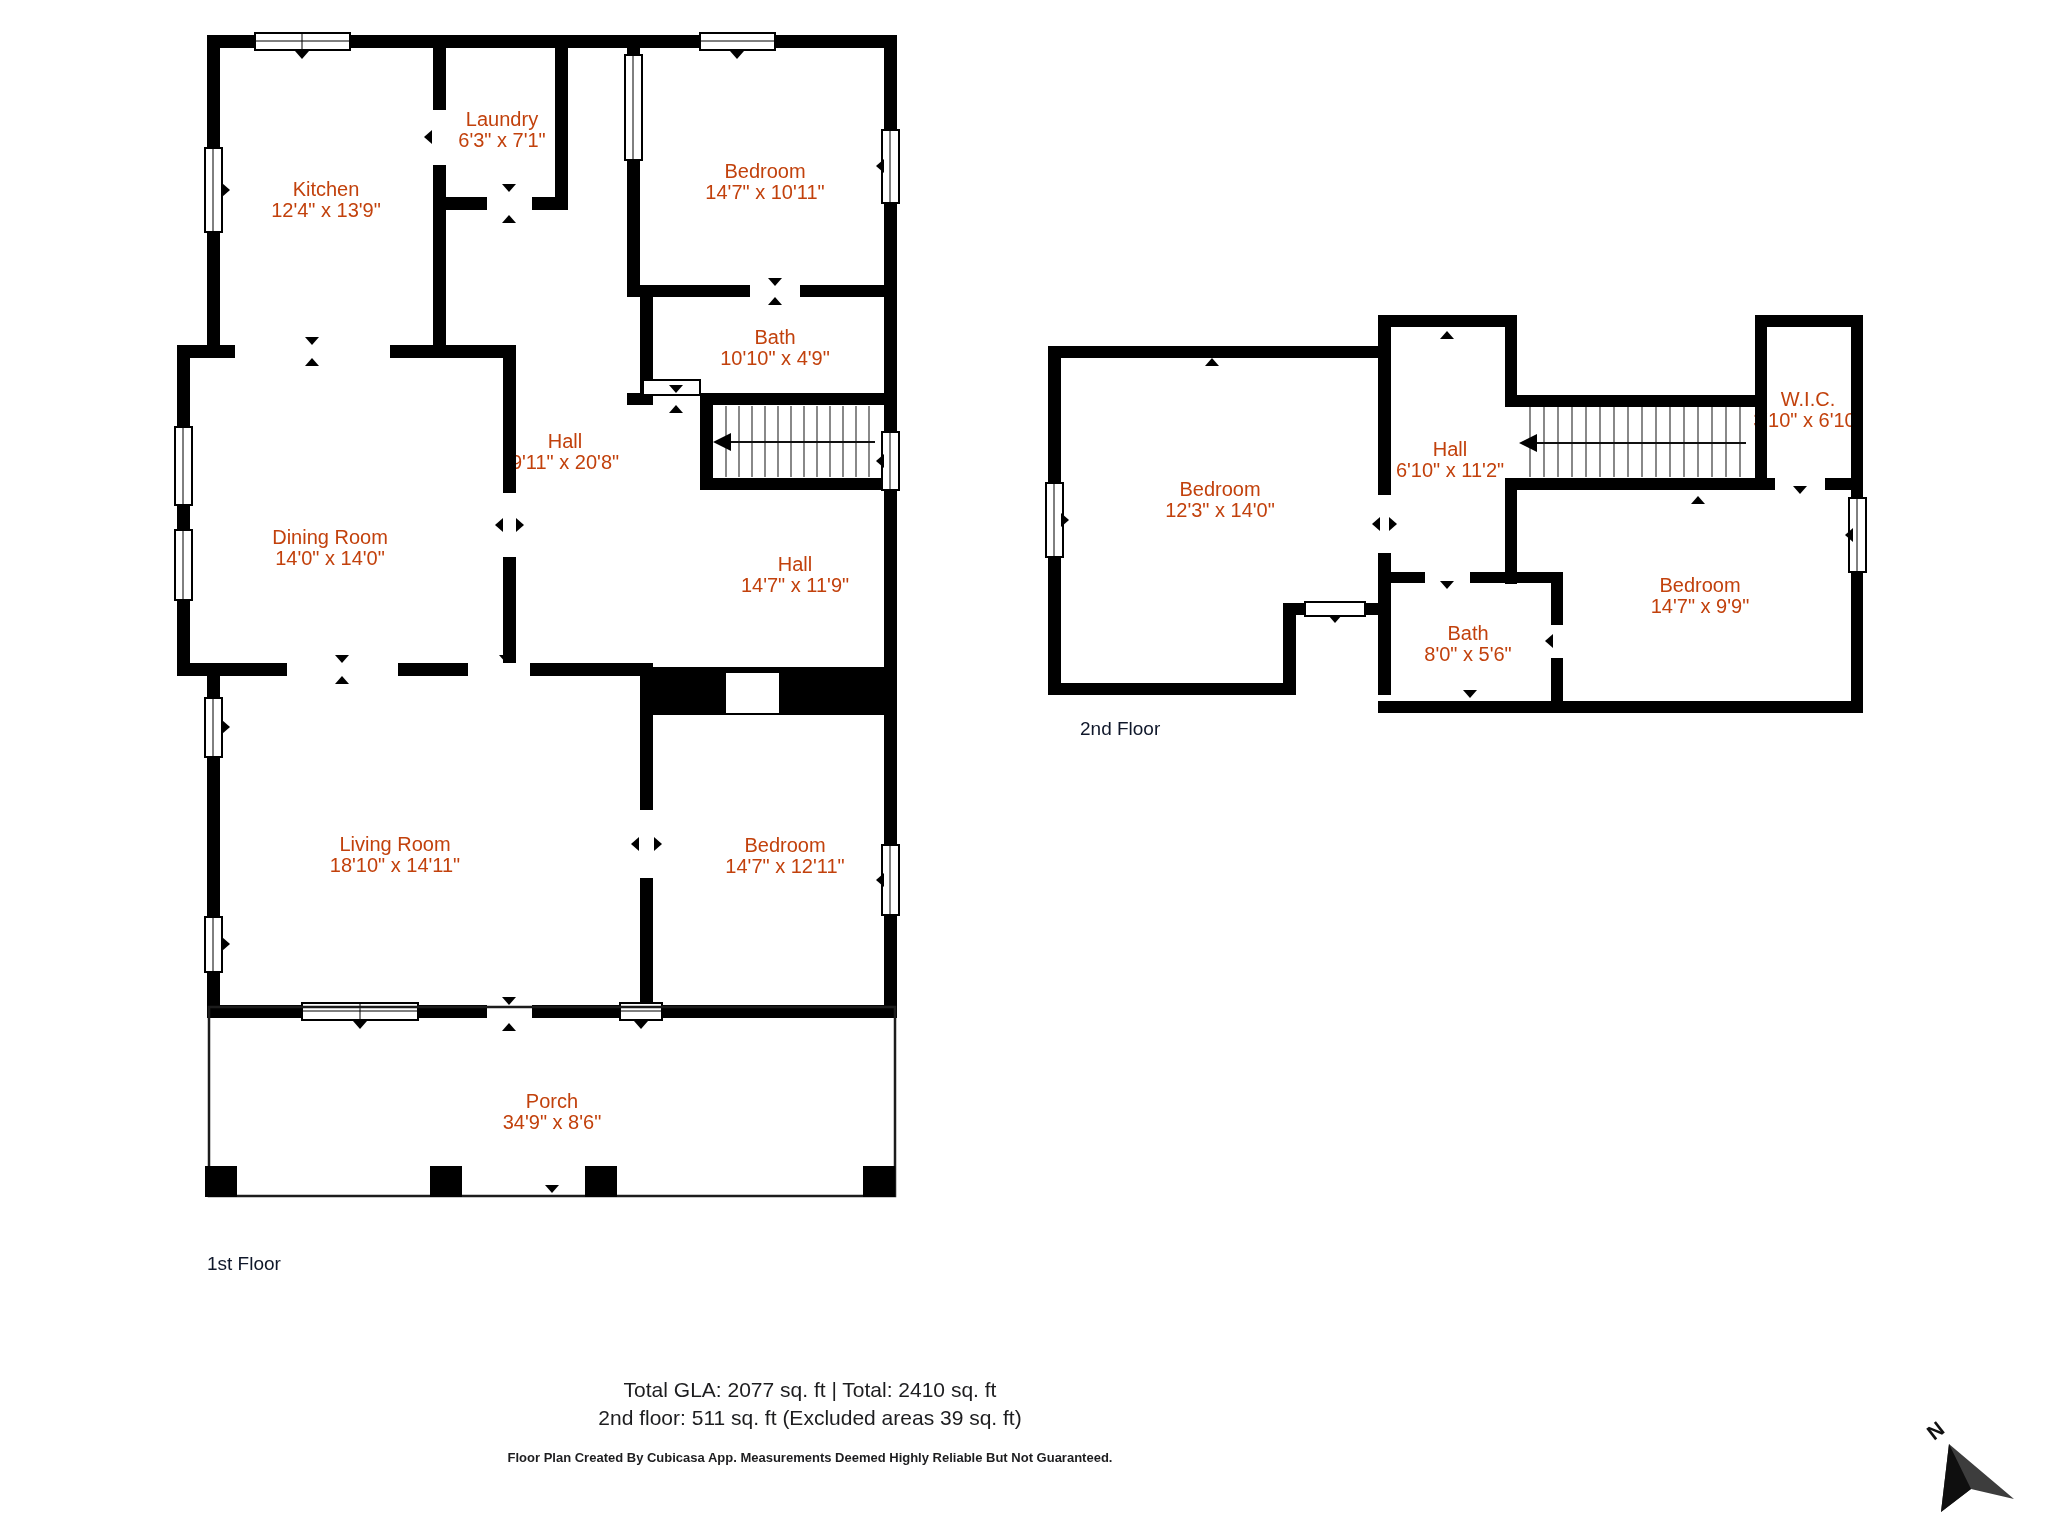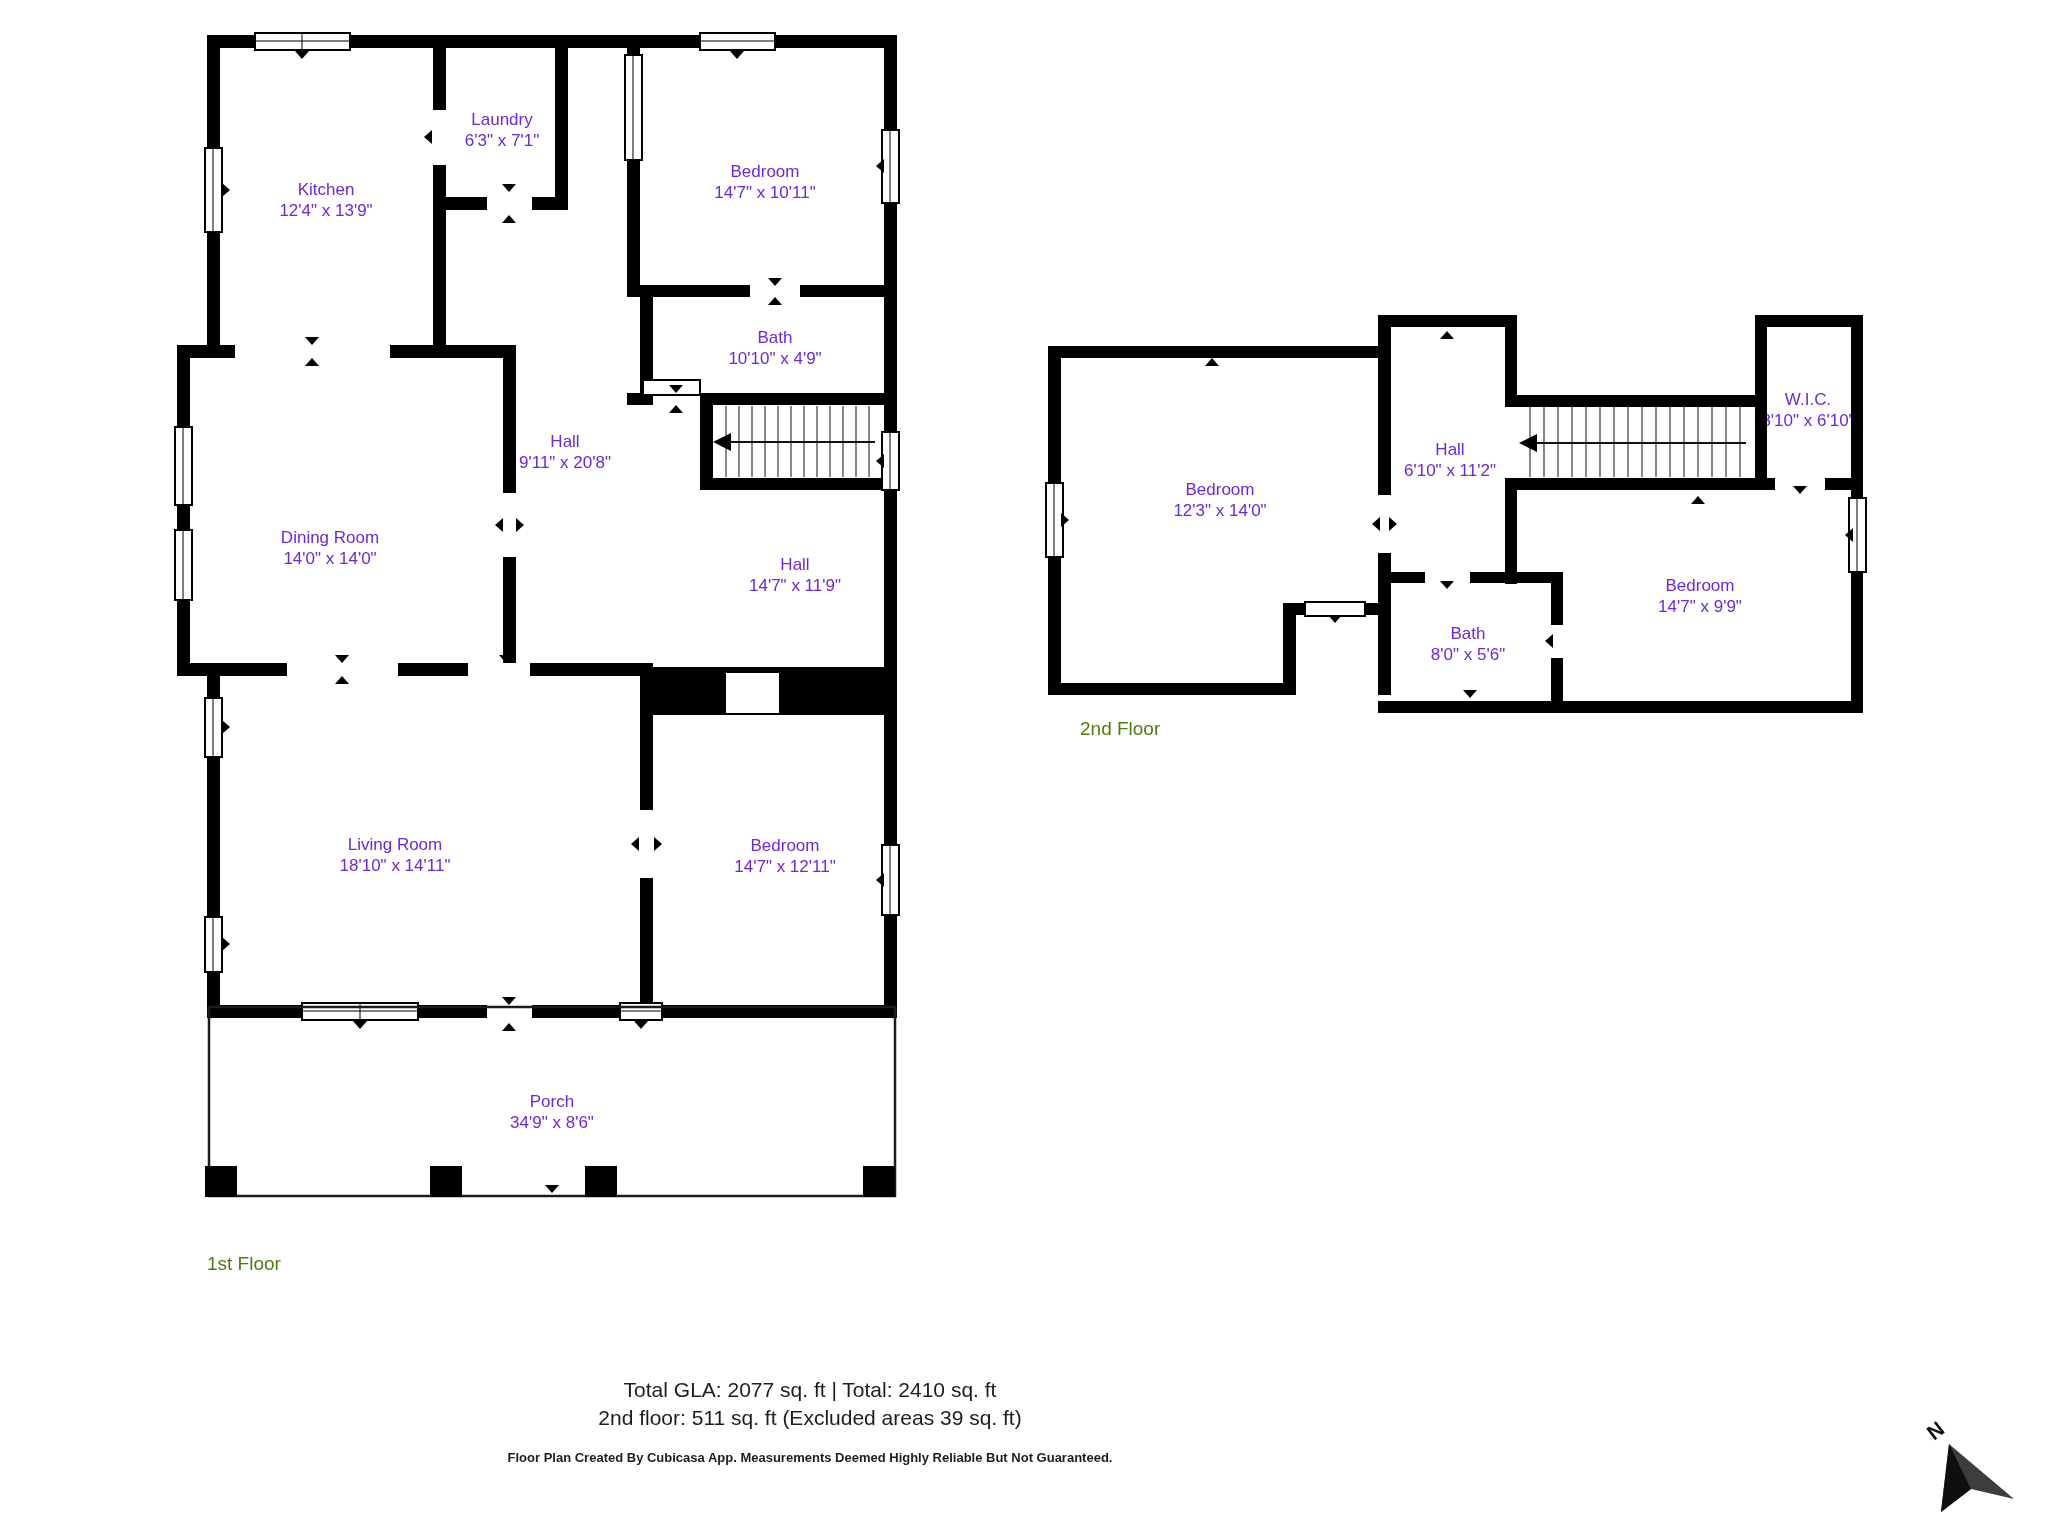--- a/index.html
+++ b/index.html
@@ -1,21 +1,21 @@
 <!DOCTYPE html>
 <html><head>
 <meta charset="utf-8">
 <style>
   html,body{margin:0;padding:0;background:#ffffff;}
   #canvas{position:relative;width:2048px;height:1536px;background:#ffffff;overflow:hidden;
           font-family:"Liberation Sans", sans-serif;color:#1d1d1f;}
   #plan-svg{position:absolute;left:0;top:0;z-index:3;pointer-events:none;}
   .lbl{position:absolute;transform:translate(-50%,-50%);display:flex;flex-direction:column;
-       align-items:center;font-size:17px;line-height:21px;color:#6d28d9;white-space:nowrap;z-index:2;text-align:center;}
-  .floor-label{position:absolute;font-size:19px;color:#4d7c0f;z-index:2;white-space:nowrap;}
+       align-items:center;font-size:20px;line-height:21px;color:#c2410c;white-space:nowrap;z-index:2;text-align:center;}
+  .floor-label{position:absolute;font-size:19px;color:#0f172a;z-index:2;white-space:nowrap;}
   .footer{position:absolute;left:810px;top:1376px;transform:translateX(-50%);text-align:center;z-index:2;white-space:nowrap;}
   .footer .l1{font-size:21px;font-weight:normal;line-height:28px;}
   .footer .l2,.footer .l3{font-size:21px;line-height:28px;}
   .footer .l4{font-size:13px;font-weight:600;margin-top:18px;}
   .walls{fill:#000000;}
   .gap{fill:#ffffff;}
   .win{fill:#ffffff;stroke:#000000;stroke-width:2;}
   .winline{stroke:#000000;stroke-width:1;}
   .tread{stroke:#3a3a3a;stroke-width:1.2;}
   .stairline{stroke:#111;stroke-width:2;}

